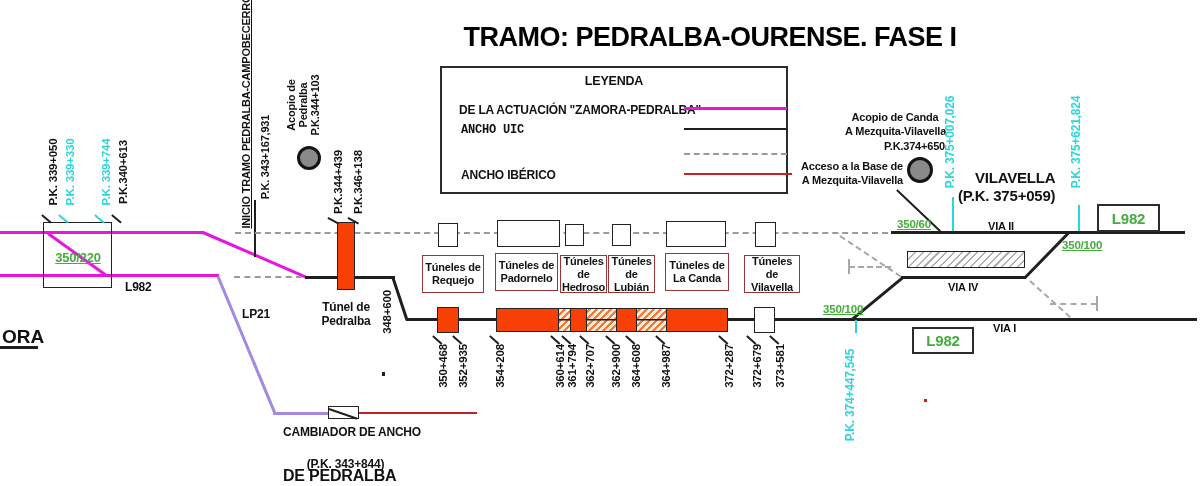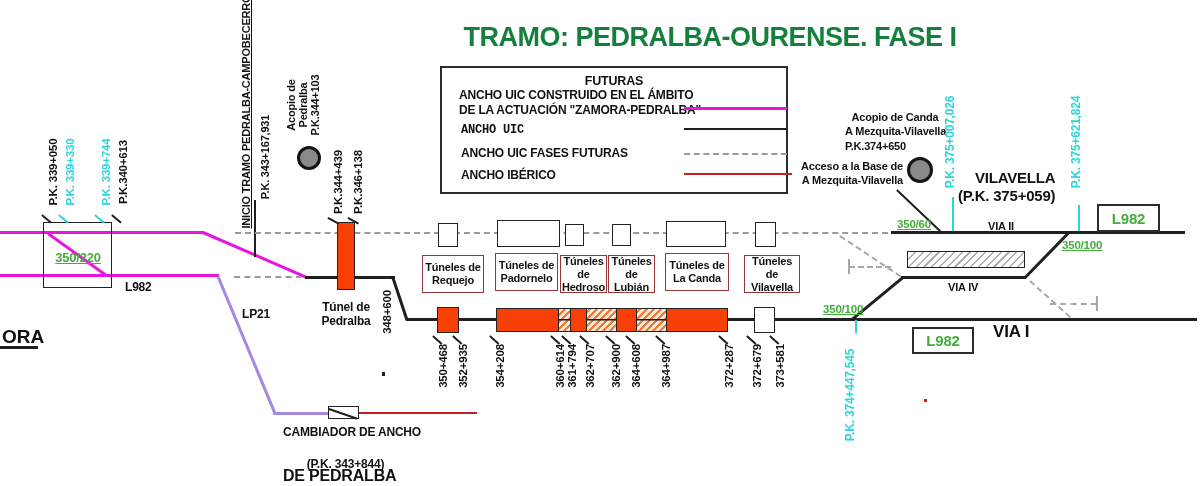--- a/index.html
+++ b/index.html
@@ -27,30 +27,28 @@
          background:repeating-linear-gradient(315deg,#fff 0px,#fff 4px,#b0b0b0 4px,#b0b0b0 5.5px);}
   .lbox{position:absolute;border:2px solid #2c2c2c;background:#fff;box-sizing:border-box;
         display:flex;align-items:center;justify-content:center;color:#44ad3c;font-size:15px;font-weight:bold;}
   .legend{position:absolute;left:440px;top:66px;width:348px;height:128px;border:2px solid #2c2c2c;background:#fff;box-sizing:border-box;}
 </style>
 </head>
 <body>
 
 <div class="canvas">
 
-  <div class="txt" style="left:445px;top:22px;width:530px;text-align:center;font-size:27px;letter-spacing:-0.5px;color:#15803d;">TRAMO: PEDRALBA-OURENSE. FASE I</div>
+  <div class="txt" style="left:445px;top:22px;width:530px;text-align:center;font-size:27px;letter-spacing:-0.5px;color:#000000;">TRAMO: PEDRALBA-OURENSE. FASE I</div>
 
   <div class="legend">
-    <div class="txt" style="left:0;top:6px;width:344px;text-align:center;font-size:12.5px;">FUTURAS</div>
-    <div class="txt" style="left:17px;top:20px;font-size:12px;">ANCHO UIC CONSTRUIDO EN EL ÁMBITO</div>
+    <div class="txt" style="left:0;top:6px;width:344px;text-align:center;font-size:12.5px;">LEYENDA</div>
     <div class="txt" style="left:17px;top:35px;font-size:12px;">DE LA ACTUACIÓN "ZAMORA-PEDRALBA"</div>
     <div class="hl" style="left:242px;top:39px;width:103px;height:3px;background:#e716dd;"></div>
     <div class="txt" style="left:19px;top:55px;font-size:12px;font-family:Liberation Mono, monospace;">ANCHO UIC</div>
     <div class="hl" style="left:242px;top:60px;width:103px;height:2px;"></div>
-    <div class="txt" style="left:19px;top:78px;font-size:12px;">ANCHO UIC FASES FUTURAS</div>
     <div class="dash" style="left:242px;top:85px;width:103px;border-top-width:2px;"></div>
     <div class="txt" style="left:19px;top:100px;font-size:12px;">ANCHO IBÉRICO</div>
     <div class="hl" style="left:242px;top:105px;width:108px;height:2px;background:#c42222;"></div>
   </div>
 
   <div class="hl" style="left:0;top:231px;width:204px;height:3px;background:#e716dd;"></div>
   <div class="diag" style="left:203px;top:231px;width:114px;height:3px;background:#e716dd;transform:rotate(23.4deg);"></div>
   <div class="hl" style="left:0;top:274px;width:219px;height:3px;background:#e716dd;"></div>
   <div class="diag" style="left:48px;top:232px;width:71px;height:3px;background:#e716dd;transform:rotate(35.7deg);"></div>
   <div class="obox" style="left:43px;top:222px;width:69px;height:66px;background:transparent;"></div>
@@ -166,21 +164,21 @@
   <div class="tick" style="left:580px;top:335px;transform:rotate(42deg);"></div>
   <div class="tick" style="left:606px;top:335px;transform:rotate(42deg);"></div>
   <div class="tick" style="left:626px;top:335px;transform:rotate(42deg);"></div>
   <div class="tick" style="left:656px;top:335px;transform:rotate(42deg);"></div>
   <div class="tick" style="left:719px;top:335px;transform:rotate(42deg);"></div>
   <div class="tick" style="left:747px;top:335px;transform:rotate(42deg);"></div>
   <div class="tick" style="left:770px;top:335px;transform:rotate(42deg);"></div>
 
   <div class="txt" style="left:845px;top:111px;width:100px;text-align:center;font-size:11px;">Acopio de Canda</div>
   <div class="txt" style="left:845px;top:125px;width:100px;text-align:center;font-size:11px;">A Mezquita-Vilavella</div>
-  <div class="txt" style="left:845px;top:140px;width:100px;text-align:left;font-size:11px;">P.K.374+650</div>
+  <div class="txt" style="left:845px;top:140px;width:100px;text-align:right;font-size:11px;">P.K.374+650</div>
   <div class="circle" style="left:907px;top:157px;width:26px;height:26px;"></div>
   <div class="txt" style="left:795px;top:160px;width:108px;text-align:right;font-size:11px;">Acceso a la Base de</div>
   <div class="txt" style="left:795px;top:174px;width:108px;text-align:right;font-size:11px;">A Mezquita-Vilavella</div>
   <div class="diag" style="left:897px;top:189px;width:60px;height:1.6px;background:#1f1f1f;transform:rotate(43.6deg);"></div>
 
   <div class="rot cyan" style="left:950px;top:142px;font-size:12px;">P.K. 375+007,026</div>
   <div class="hl" style="left:952px;top:197px;width:2px;height:36px;background:#2bd5dc;"></div>
   <div class="rot cyan" style="left:1076px;top:142px;font-size:12px;">P.K. 375+621,824</div>
   <div class="hl" style="left:1078px;top:205px;width:2px;height:28px;background:#2bd5dc;"></div>
 
@@ -189,21 +187,21 @@
 
   <div class="spd" style="left:897px;top:218px;">350/60</div>
   <div class="hl" style="left:891px;top:231px;width:294px;height:2.5px;"></div>
   <div class="txt" style="left:988px;top:220px;font-size:11px;">VIA II</div>
 
   <div class="diag" style="left:852px;top:317.7px;width:66px;height:2.5px;background:#1f1f1f;transform:rotate(-39.5deg);"></div>
   <div class="hl" style="left:901px;top:276px;width:125px;height:2.5px;"></div>
   <div class="diag" style="left:1025px;top:276.2px;width:62px;height:2.5px;background:#1f1f1f;transform:rotate(-45.7deg);"></div>
   <div class="platform" style="left:907px;top:251px;width:118px;height:17px;"></div>
   <div class="txt" style="left:948px;top:281px;font-size:11px;">VIA IV</div>
-  <div class="txt" style="left:993px;top:322px;font-size:17px;">VIA I</div>
+  <div class="txt" style="left:993px;top:322px;font-size:11px;">VIA I</div>
 
   <div class="spd" style="left:1062px;top:239px;">350/100</div>
   <div class="spd" style="left:823px;top:303px;">350/100</div>
   <div class="hl" style="left:855px;top:320px;width:2px;height:13px;background:#2bd5dc;"></div>
   <div class="rot cyan" style="left:850px;top:395px;font-size:12px;">P.K. 374+447,545</div>
 
   <div class="lbox" style="left:1097px;top:204px;width:63px;height:28px;">
     <span>L982</span>
   </div>
   <div class="lbox" style="left:912px;top:327px;width:62px;height:27px;">

